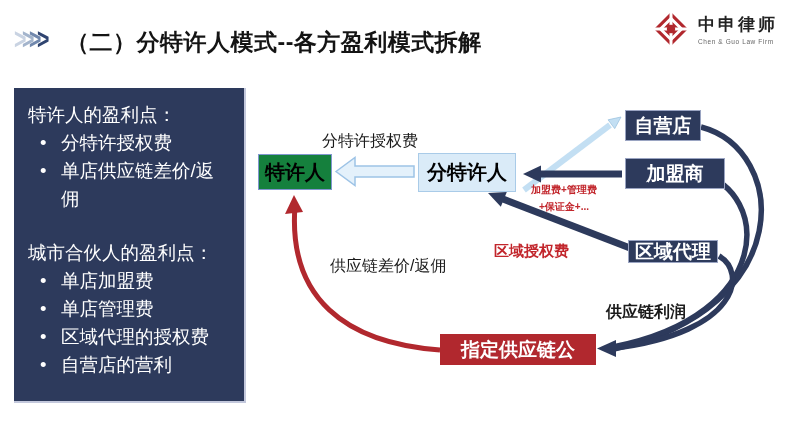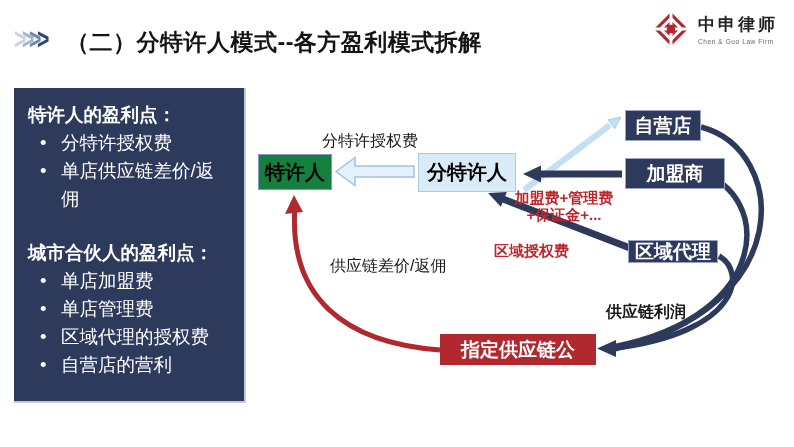--- a/index.html
+++ b/index.html
@@ -13,41 +13,41 @@
   .page-title { position:absolute; left:66px; top:27px; font-size:23px; font-weight:bold; color:#141414; letter-spacing:0.5px; white-space:nowrap; }
 
   .logo { position:absolute; right:16px; top:9px; display:flex; align-items:center; }
   .logo-icon { width:40px; height:40px; margin-right:7px; }
   .logo-text-cn { font-family:Liberation Mono, monospace; font-size:17px; font-weight:bold; color:#222; letter-spacing:3px; white-space:nowrap; }
   .logo-text-en { font-size:6.5px; color:#666; letter-spacing:0.6px; margin-top:2px; white-space:nowrap; }
 
   
   .sidebar { position:absolute; left:14px; top:88px; width:232px; height:315px; background:#2d3a5c;
              border-right:2px solid #c3c8dc; border-bottom:2px solid #c3c8dc; color:#fff; padding:13px 12px 0 14px; }
-  .sb-heading { font-size:18.5px; font-weight:bold; line-height:28px; }
+  .sb-heading { font-size:18.5px; font-weight:normal; line-height:28px; }
   .sb-list { list-style:none; }
   .sb-list li { position:relative; padding-left:33px; font-size:18.5px; line-height:28px; }
   .sb-list li::before { content:"•"; position:absolute; left:12px; }
   .sb-gap { height:26px; }
 
   
   .node { position:absolute; display:flex; align-items:center; justify-content:center;
           font-weight:bold; white-space:nowrap; z-index:2; }
   .node-franchisor   { left:258px; top:154px; width:74px;  height:36px; background:#15803d; color:#000; font-size:20px; border:1px solid #8196cf; }
   .node-subfranchisor{ left:418px; top:153px; width:98px;  height:39px; background:#daebf8; color:#000; font-size:20px; border:1px solid #a9cbe8; }
   .node-dark { background:#2d3a5c; color:#fff; font-size:19px; border:1.5px solid #9aa4c2; }
   .node-ownstore   { left:625px; top:110px; width:76px; height:31px; }
   .node-franchisee { left:625px; top:158px; width:100px; height:31px; }
   .node-regional   { left:628px; top:240px; width:90px; height:23px; }
   .node-supply { left:440px; top:334px; width:156px; height:31px; background:#b1282e; color:#fff; font-size:19px; }
 
   
   .dlabel { position:absolute; z-index:3; white-space:nowrap; }
   .lbl-subfee   { left:322px; top:131px; font-size:16px; color:#1a1a1a; }
-  .lbl-joinfee  { left:506px; top:181px; width:116px; font-size:15px; font-weight:bold; color:#c2262c; text-align:center; line-height:17px;margin-top:8px; }
+  .lbl-joinfee  { left:506px; top:181px; width:116px; font-size:10px; font-weight:bold; color:#c2262c; text-align:center; line-height:17px; }
   .lbl-regfee   { left:494px; top:241px; font-size:15px; font-weight:bold; color:#c2262c; line-height:19px; }
   .lbl-supdiff  { left:330px; top:256px; font-size:16px; color:#1a1a1a; }
   .lbl-supprofit{ left:606px; top:302px; font-size:16px; font-weight:bold; color:#1a1a1a; }
 
   .arrows { position:absolute; left:0; top:0; width:794px; height:447px; z-index:1; }
 </style>
 </head>
 <body>
 
 <div class="slide">

